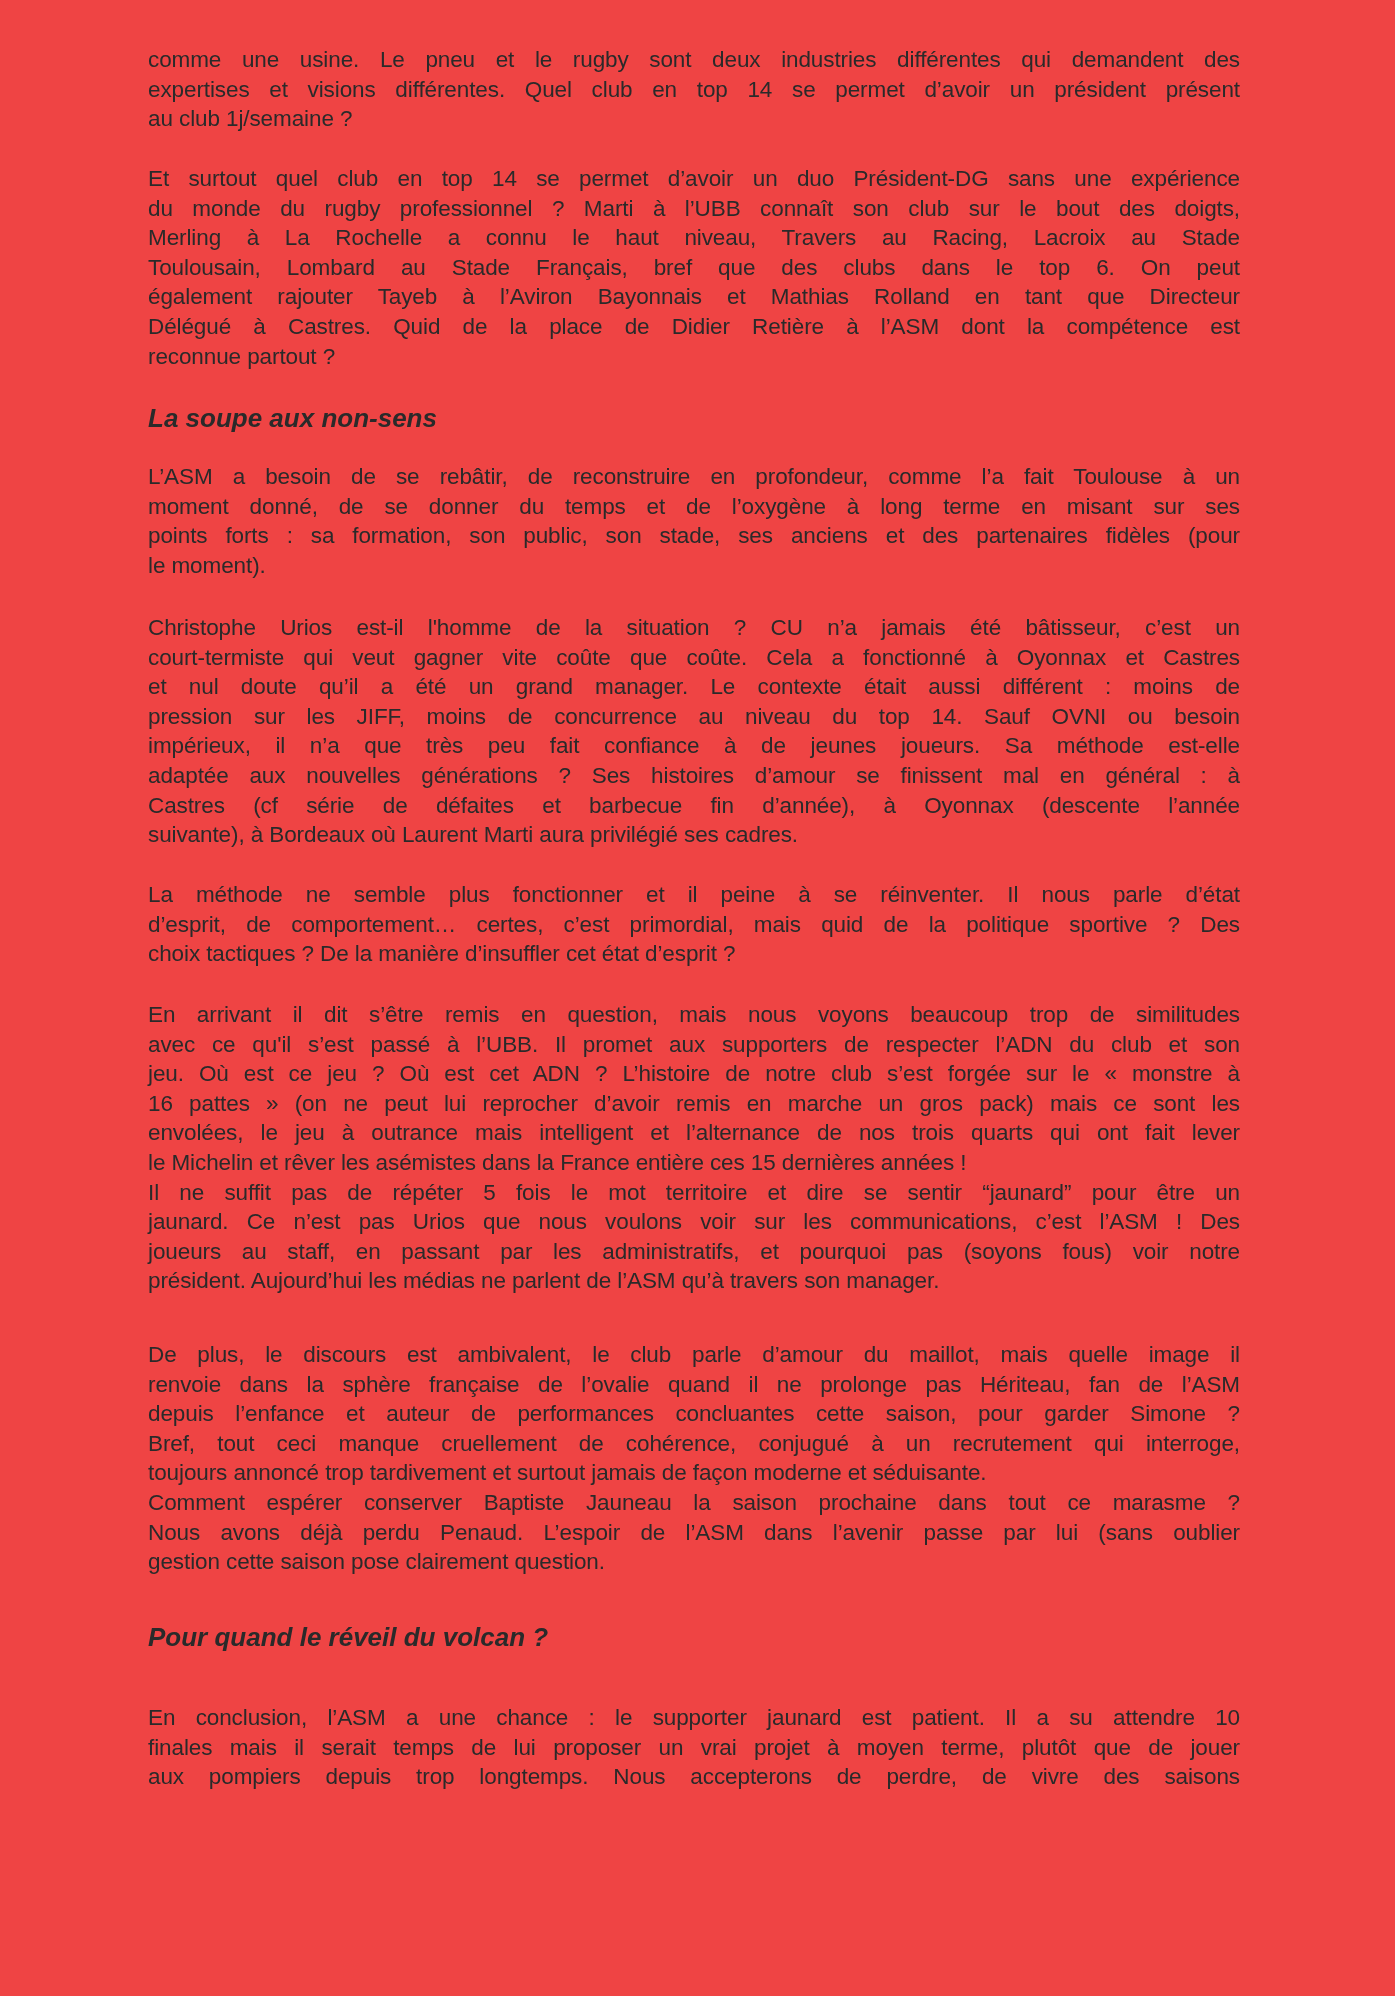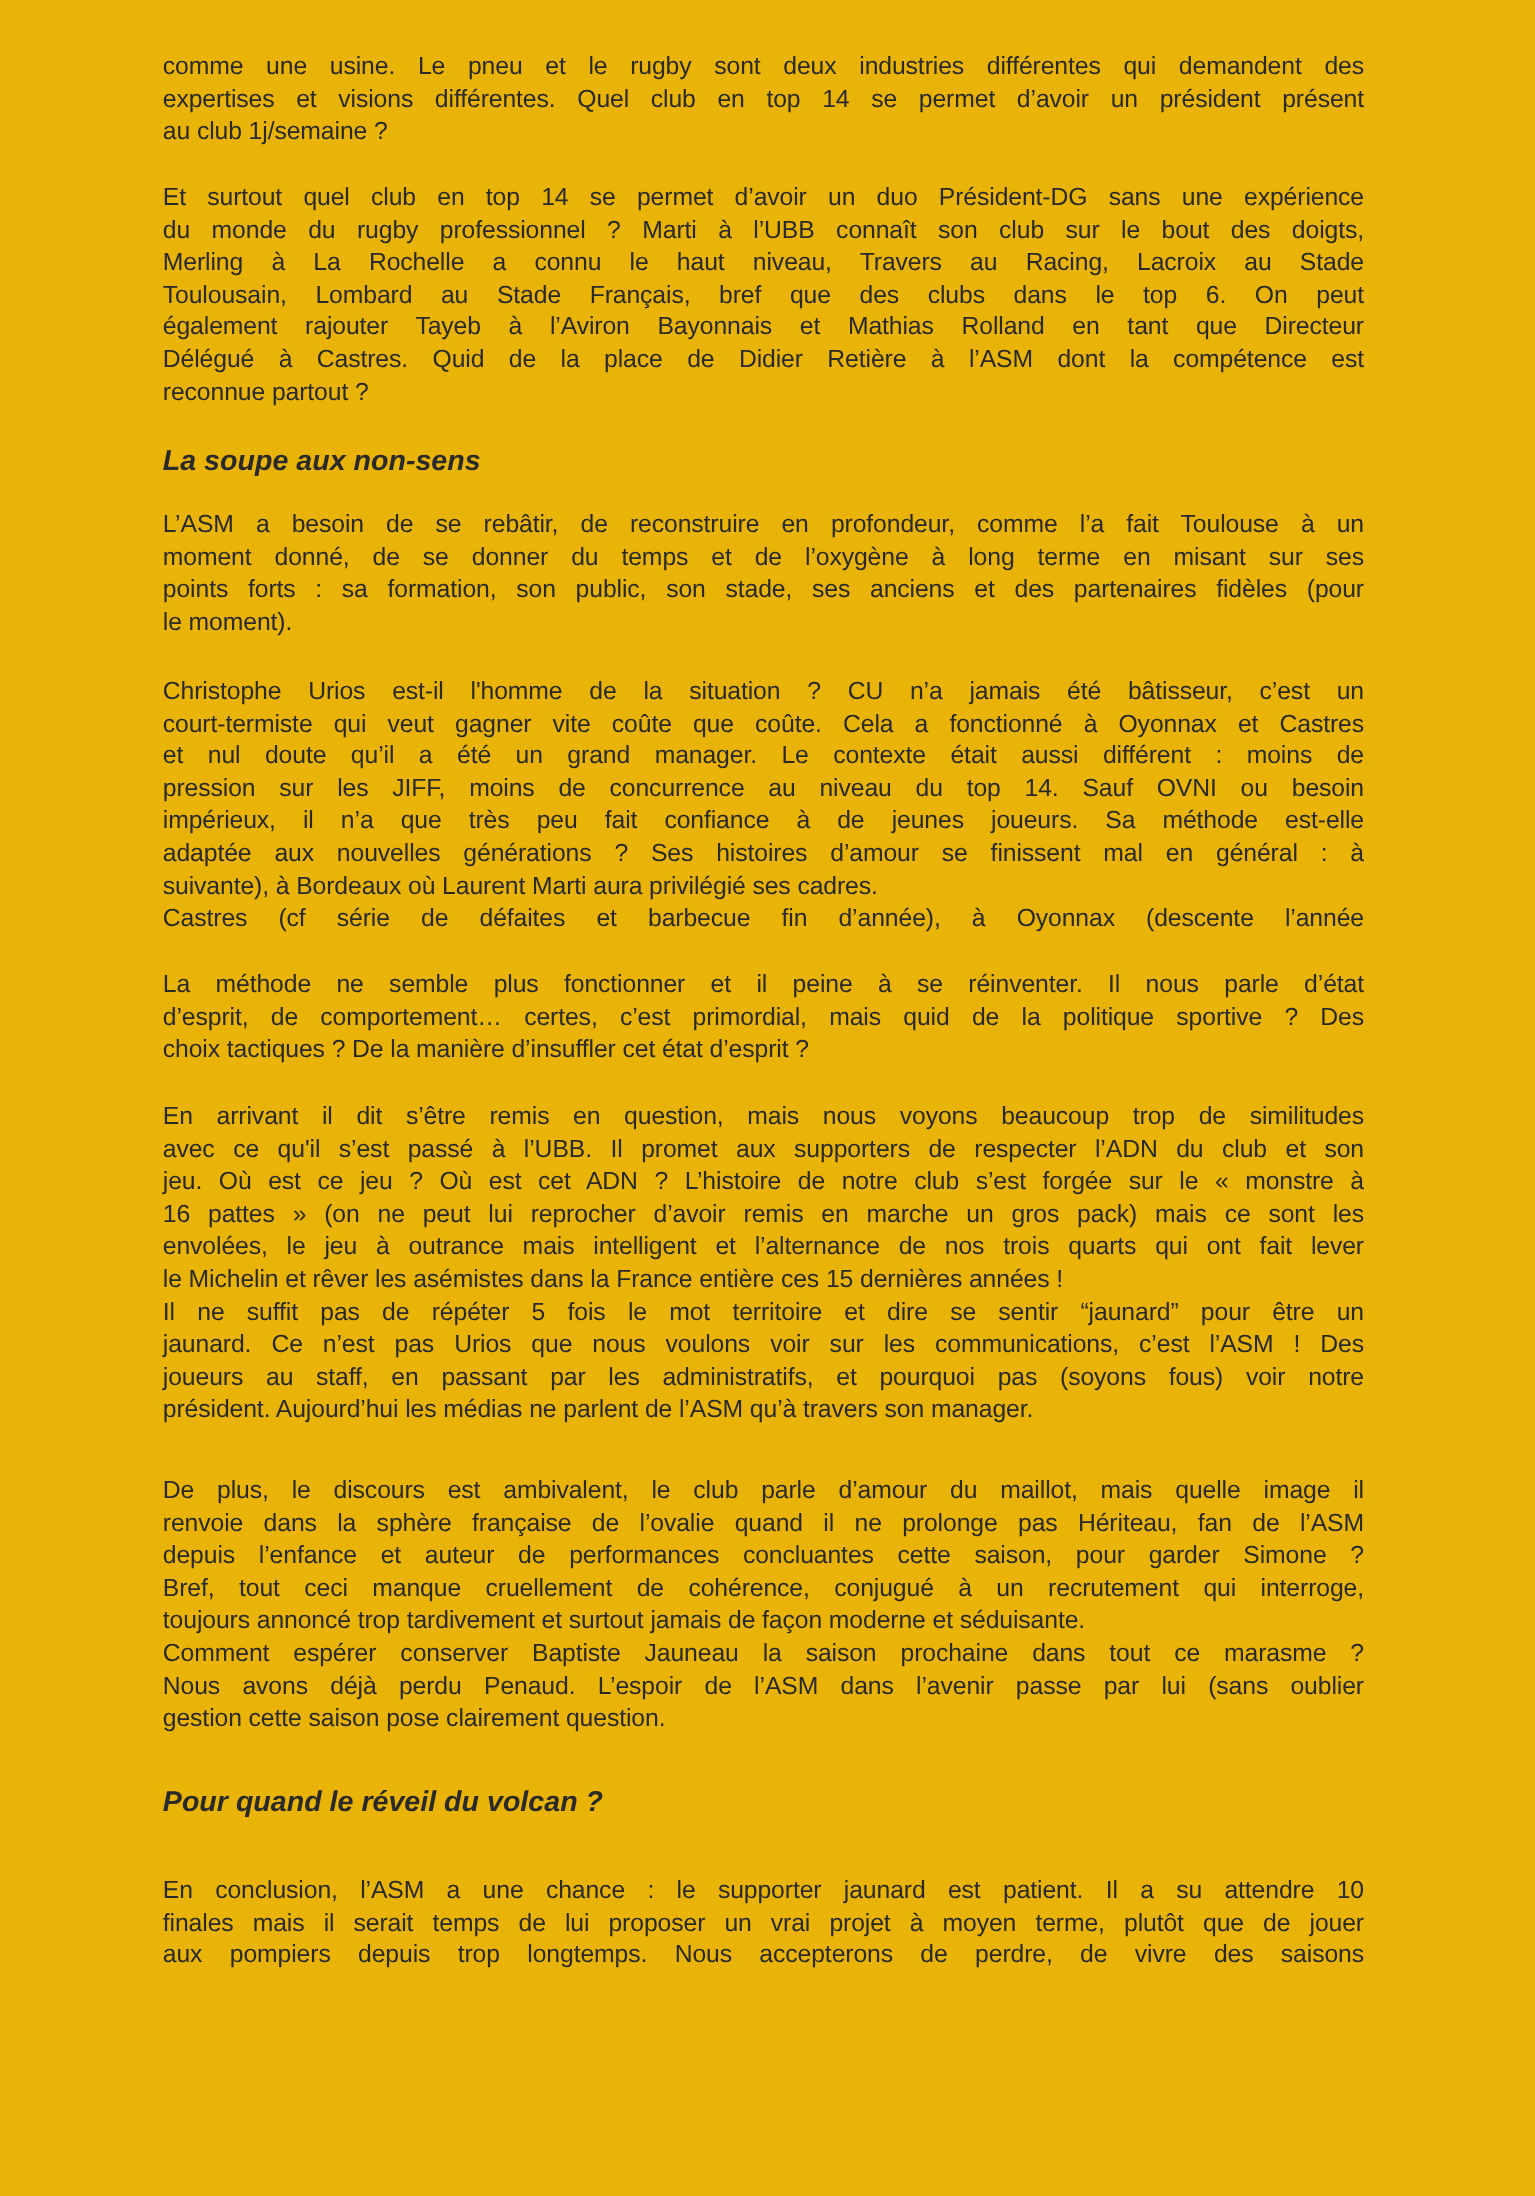--- a/index.html
+++ b/index.html
@@ -1,17 +1,17 @@
 <!DOCTYPE html>
 <html><head>
 <meta charset="utf-8">
 <style>
   html, body { margin: 0; padding: 0; background: #ffffff; }
   body { width: 1395px; height: 1996px; position: relative; overflow: hidden; }
-  .page { position: absolute; left: 0; top: 0; width: 1395px; height: 1996px; background: #eab308; }
+  .page { position: absolute; left: 0; top: 0; width: 1395px; height: 1996px; background: #ef4444; }
   .block {
     position: absolute; left: 148px; width: 1092px;
     font-family: "Liberation Sans", sans-serif;
     font-size: 22.5px; line-height: 29.6px; color: #2a2a2a;
     text-align: justify; margin: 0;
     letter-spacing: -0.1px;
   }
   .heading {
     position: absolute; left: 148px;
     font-family: "Liberation Sans", sans-serif;
@@ -50,22 +50,22 @@
     <span class="line">le moment).</span>
   </p>
 
   <p class="block" style="top:613px;">
     <span class="line j">Christophe Urios est-il l'homme de la situation ? CU n’a jamais été bâtisseur, c’est un</span>
     <span class="line j">court-termiste qui veut gagner vite coûte que coûte. Cela a fonctionné à Oyonnax et Castres</span>
     <span class="line j">et nul doute qu’il a été un grand manager. Le contexte était aussi différent : moins de</span>
     <span class="line j">pression sur les JIFF, moins de concurrence au niveau du top 14. Sauf OVNI ou besoin</span>
     <span class="line j">impérieux, il n’a que très peu fait confiance à de jeunes joueurs. Sa méthode est-elle</span>
     <span class="line j">adaptée aux nouvelles générations ? Ses histoires d’amour se finissent mal en général : à</span>
+    <span class="line j">Castres (cf série de défaites et barbecue fin d’année), à Oyonnax (descente l’année</span>
     <span class="line">suivante), à Bordeaux où Laurent Marti aura privilégié ses cadres.</span>
-    <span class="line j">Castres (cf série de défaites et barbecue fin d’année), à Oyonnax (descente l’année</span>
   </p>
 
   <p class="block" style="top:880px;">
     <span class="line j">La méthode ne semble plus fonctionner et il peine à se réinventer. Il nous parle d’état</span>
     <span class="line j">d’esprit, de comportement… certes, c’est primordial, mais quid de la politique sportive ? Des</span>
     <span class="line">choix tactiques ? De la manière d’insuffler cet état d’esprit ?</span>
   </p>
 
   <p class="block" style="top:1000px;">
     <span class="line j">En arrivant il dit s’être remis en question, mais nous voyons beaucoup trop de similitudes</span>

